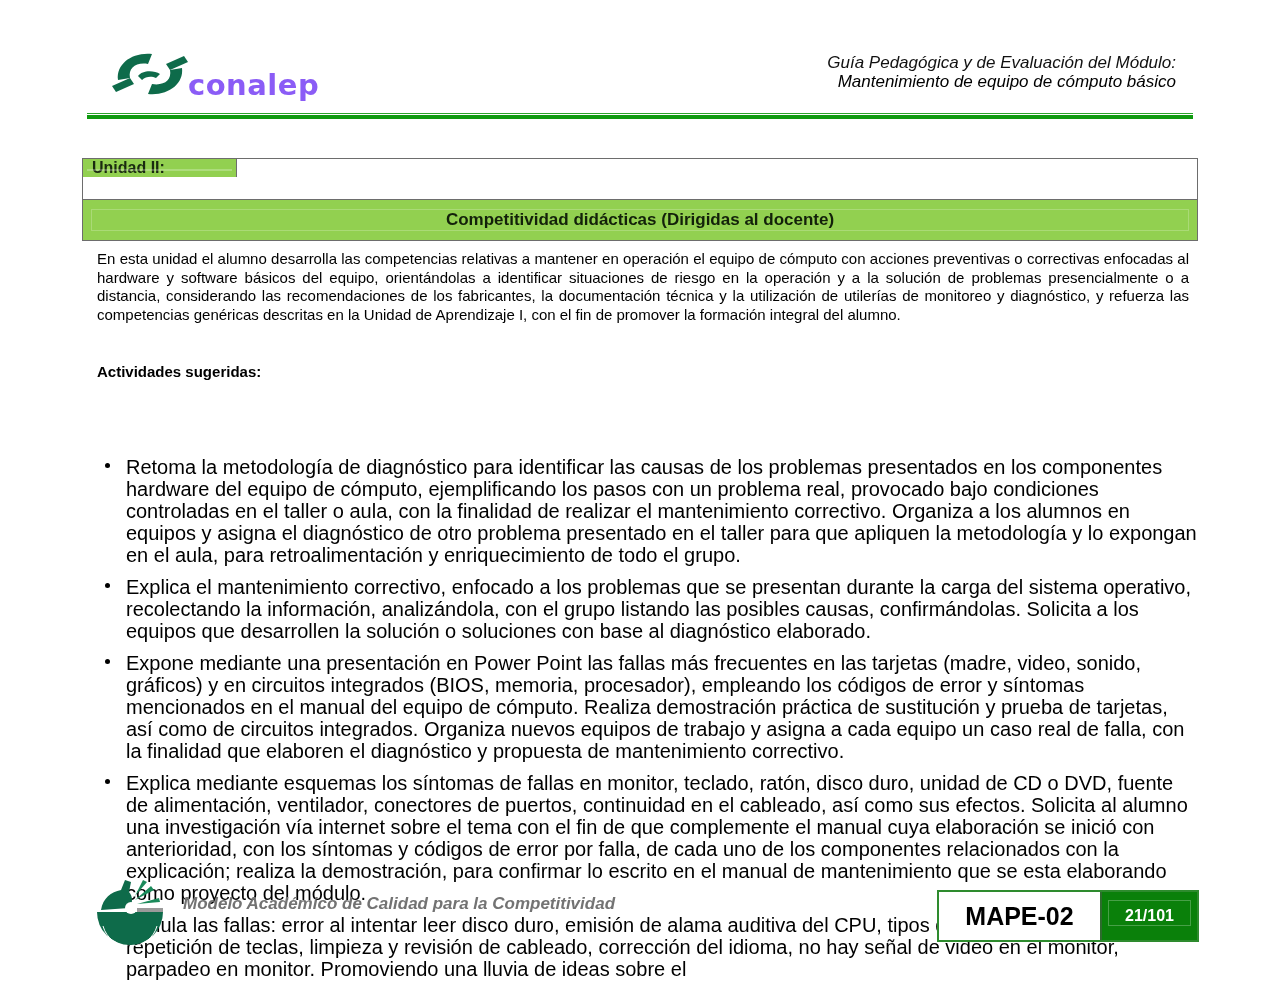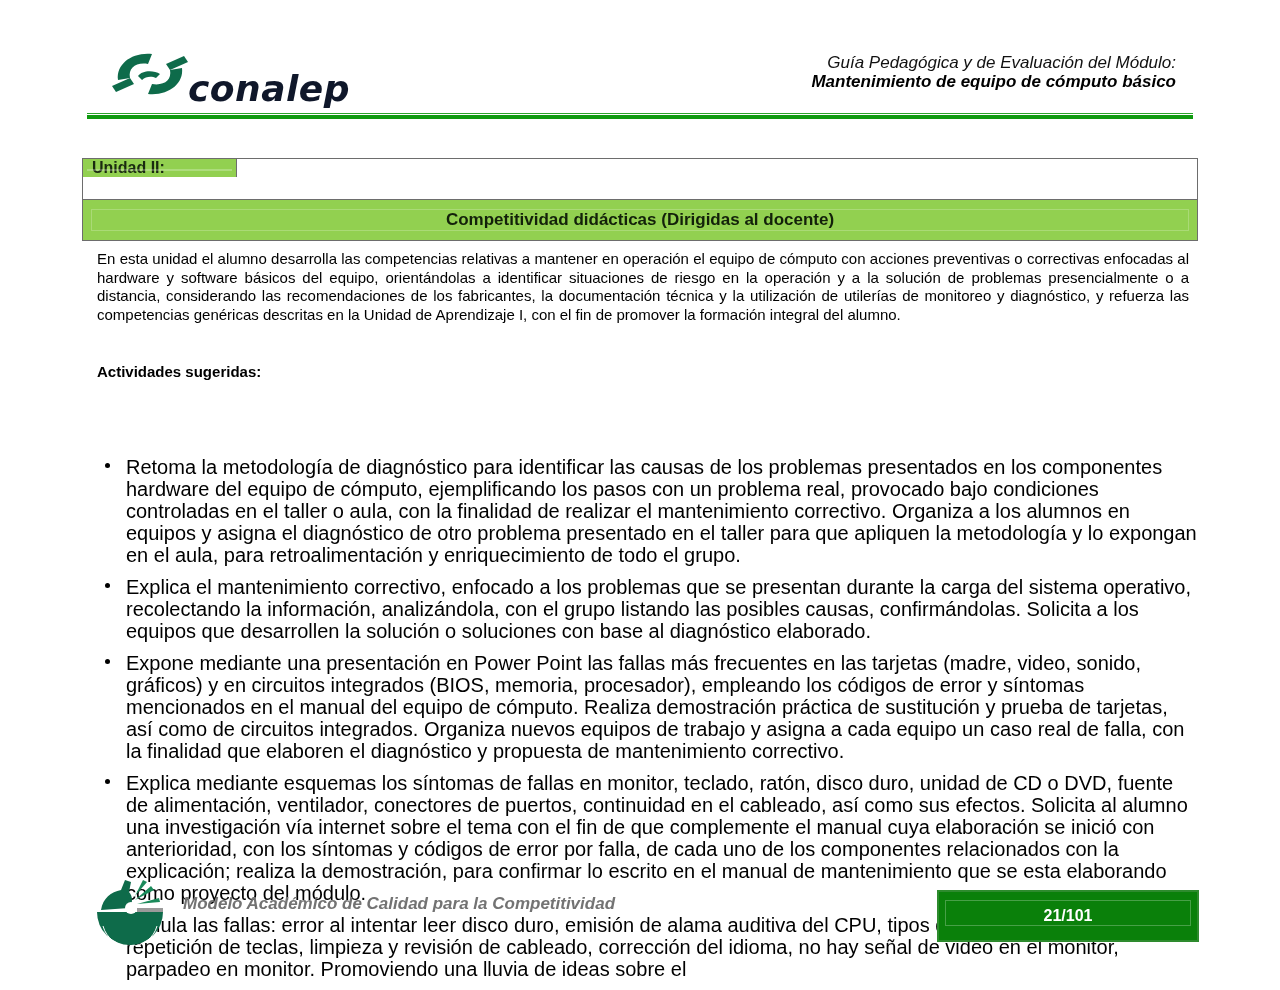--- a/index.html
+++ b/index.html
@@ -1,24 +1,24 @@
 <!DOCTYPE html>
 <html><head>
 <meta charset="utf-8">
 <style>
   html, body { margin:0; padding:0; background:#ffffff; }
   body { width:1280px; height:990px; position:relative; overflow:hidden; font-family:"Liberation Sans", sans-serif; color:#000; }
 
   .logo { position:absolute; left:112px; top:50px; width:200px; height:56px; }
   .logo svg { position:absolute; left:0; top:0; }
-  .logo-text { position:absolute; left:76px; top:18px; font-family:"DejaVu Sans", sans-serif; font-weight:bold; font-style:italic; font-size:36px; color:#0f172a; letter-spacing:0.5px; }
+  .logo-text { position:absolute; left:76px; top:18px; font-family:"DejaVu Sans", sans-serif; font-weight:bold; font-size:29px; color:#8b5cf6; letter-spacing:0.5px; }
 
   .hdr-title { position:absolute; right:104px; top:53px; text-align:right; font-size:17px; line-height:19px; font-style:italic; }
   .hdr-title .l1 { font-weight:normal; color:#111; }
-  .hdr-title .l2 { font-weight:bold; color:#000; }
+  .hdr-title .l2 { font-weight:normal; color:#000; }
 
   .rule-thin { position:absolute; left:87px; top:113px; width:1106px; height:1px; background:#2ca52c; }
   .rule-thick { position:absolute; left:87px; top:115px; width:1106px; height:4px; background:#0f9a0f; }
 
   .unit-table { position:absolute; left:82px; top:158px; width:1116px; border:1px solid #6d6d6d; box-sizing:border-box; }
   .unit-row { display:flex; height:40px; border-bottom:1px solid #6d6d6d;flex-direction:column; }
   .unit-label { width:154px; background:#92d050; border-right:1px solid #6d6d6d; display:flex; align-items:center; padding-left:9px; box-sizing:border-box; font-weight:bold; font-size:16px; color:#1a2a10; position:relative; }
   .unit-label::after { content:""; position:absolute; left:4px; right:4px; top:10px; bottom:10px; border:1px solid rgba(255,255,255,0.25); }
   .unit-value { flex:1; display:flex; align-items:center; padding-left:8px; font-size:15px; color:#222; background:#fff; }
   .orient-row { height:40px; background:#92d050; display:flex; align-items:center; justify-content:center; font-weight:bold; font-size:17px; color:#13210a; position:relative; }
@@ -92,14 +92,15 @@
     <path d="M40 24 L56 10 L59 14 Z" fill="#1a8a5a"></path>
     <path d="M42 28 L64 22 L65 26 Z" fill="#1a8a5a"></path>
     <path d="M42 32 L68 32 L68 36 L42 36 Z" fill="#9a9a9a"></path>
     <path d="M40 20 L48 4 L52 6 Z" fill="#1a8a5a"></path>
     <path d="M8 50 A28 28 0 0 0 62 50" fill="none" stroke="#ffffff" stroke-width="1"></path>
   </svg>
 </div>
 <div class="footer-text">Modelo Académico de Calidad para la Competitividad</div>
 
 <div class="code-box">
+  <div class="code-left">MAPE-02</div>
   <div class="code-right">21/101</div>
 </div>
 
 </body></html>

